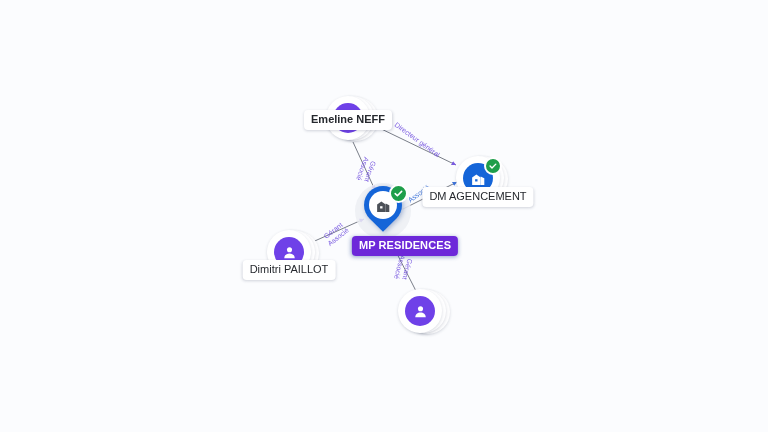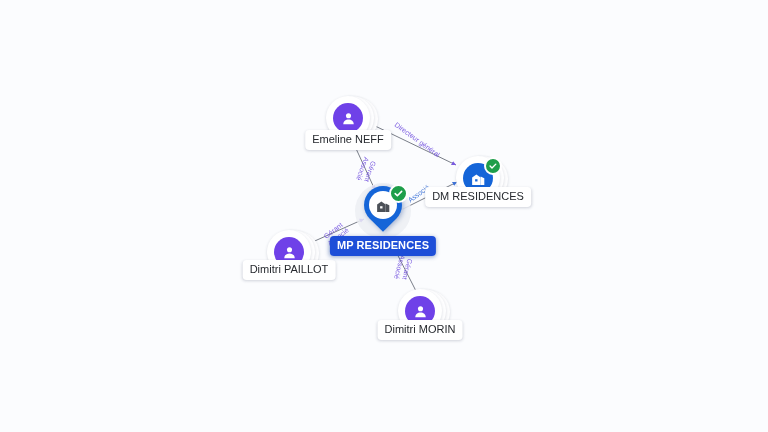--- a/index.html
+++ b/index.html
@@ -135,26 +135,27 @@
     font-size: 11px;
     line-height: 13px;
     color: #26292e;
     background: #ffffff;
     border-radius: 4px;
     padding: 3px 7px 4px 7px;
     box-shadow: 0 1px 3px rgba(40,50,80,0.20);
     transform: translateX(-50%);
   }
   .node-label.focus {
-    background: #1d4ed8;
+    background: #6d28d9;
     color: #ffffff;
     font-size: 11px;
     font-weight: bold;
     box-shadow: 0 1px 4px rgba(20,60,140,0.45);
     letter-spacing: .1px;
+    margin-left: 22px;
   }
 
   
   .edge-label {
     position: absolute;
     font-size: 7px;
     line-height: 8px;
     white-space: nowrap;
     transform-origin: 50% 50%;
     pointer-events: none;
@@ -218,42 +219,42 @@
       <div class="stack-card c2"></div>
       <div class="stack-card c1"></div>
       <div class="avatar person">
         <svg width="17" height="17" viewBox="0 0 24 24" aria-hidden="true">
           <circle cx="12" cy="8.2" r="3.6" fill="#ffffff"></circle>
           <path d="M4.6 20c0-4.1 3.3-6.6 7.4-6.6s7.4 2.5 7.4 6.6z" fill="#ffffff"></path>
         </svg>
       </div>
     </div>
   </div>
-  <div class="node-label" style="left:348px; top:130px;">Emeline NEFF</div>
+  <div class="node-label" style="left:348px; top:110px;font-weight:bold;">Emeline NEFF</div>
 
   <div class="node" style="left:478px; top:178px;">
     <div class="stack">
       <div class="stack-card c3"></div>
       <div class="stack-card c2"></div>
       <div class="stack-card c1"></div>
       <div class="avatar company">
         <svg width="17" height="17" viewBox="0 0 24 24" aria-hidden="true">
           <path d="M3 21V10.5l6-4.2 6 4.2V21z" fill="#ffffff"></path>
           <path d="M15 21V9.2l5.2 2.4V21z" fill="#ffffff"></path>
           <rect x="7.2" y="13" width="3.4" height="3.2" fill="#1565d8"></rect>
         </svg>
       </div>
       <div class="check-badge">
         <svg width="8" height="8" viewBox="0 0 12 12" aria-hidden="true">
           <path d="M1.6 6.1 L4.5 9 L10.2 3.2" fill="none" stroke="#ffffff" stroke-width="2.1" stroke-linecap="round" stroke-linejoin="round"></path>
         </svg>
       </div>
     </div>
   </div>
-  <div class="node-label" style="left:478px; top:187px;">DM RESIDENCES</div>
+  <div class="node-label" style="left:478px; top:187px;">DM AGENCEMENT</div>
 
   <div class="node" style="left:289px; top:252px;">
     <div class="stack">
       <div class="stack-card c3"></div>
       <div class="stack-card c2"></div>
       <div class="stack-card c1"></div>
       <div class="avatar person">
         <svg width="17" height="17" viewBox="0 0 24 24" aria-hidden="true">
           <circle cx="12" cy="8.2" r="3.6" fill="#ffffff"></circle>
           <path d="M4.6 20c0-4.1 3.3-6.6 7.4-6.6s7.4 2.5 7.4 6.6z" fill="#ffffff"></path>
@@ -269,21 +270,20 @@
       <div class="stack-card c2"></div>
       <div class="stack-card c1"></div>
       <div class="avatar person">
         <svg width="17" height="17" viewBox="0 0 24 24" aria-hidden="true">
           <circle cx="12" cy="8.2" r="3.6" fill="#ffffff"></circle>
           <path d="M4.6 20c0-4.1 3.3-6.6 7.4-6.6s7.4 2.5 7.4 6.6z" fill="#ffffff"></path>
         </svg>
       </div>
     </div>
   </div>
-  <div class="node-label" style="left:420px; top:320px;">Dimitri MORIN</div>
 
   <div class="node" style="left:383px; top:215px;">
     <div class="pin-wrap">
       <div class="pin-halo"></div>
       <div class="pin-shape"></div>
       <div class="pin-inner">
         <svg width="17" height="17" viewBox="0 0 24 24" aria-hidden="true">
           <path d="M3 21V10.5l6-4.2 6 4.2V21z" fill="#4c5158"></path>
           <path d="M15 21V9.2l5.2 2.4V21z" fill="#4c5158"></path>
           <rect x="7.2" y="13" width="3.4" height="3.2" fill="#ffffff"></rect>

